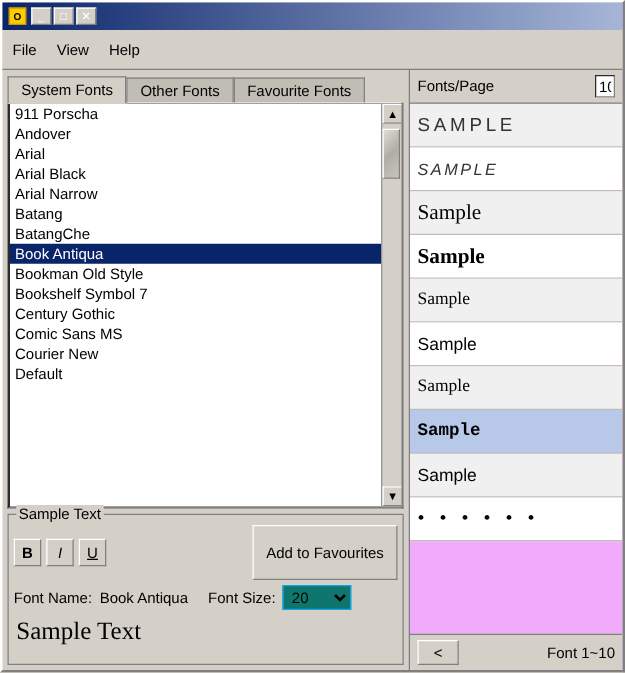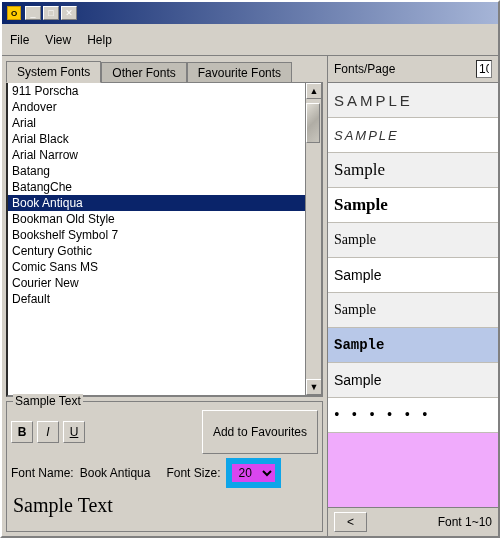--- a/index.html
+++ b/index.html
@@ -208,22 +208,22 @@
       font-size: 12px;
     }
     .font-info-row {
       display: flex;
       align-items: center;
       gap: 6px;
       margin-bottom: 4px;
       font-size: 12px;
     }
     .font-size-select {
-      border: 6px solid #0ea5e9;
-      background: #d946ef;
+      border: 1px solid #0ea5e9;
+      background: #0f766e;
       padding: 1px 2px;
       font-size: 12px;
       width: 55px;
     }
     .sample-display {
       font-size: 20px;
       font-family: 'Book Antiqua', 'Palatino Linotype', serif;
       padding: 2px;
       min-height: 35px;
     }

